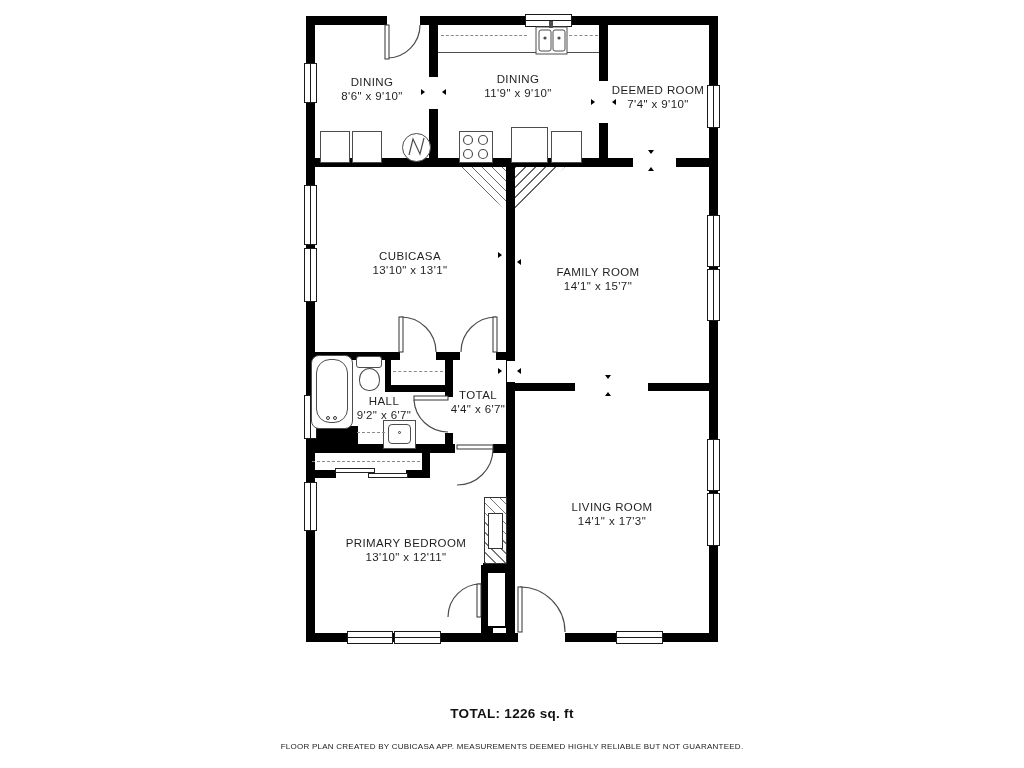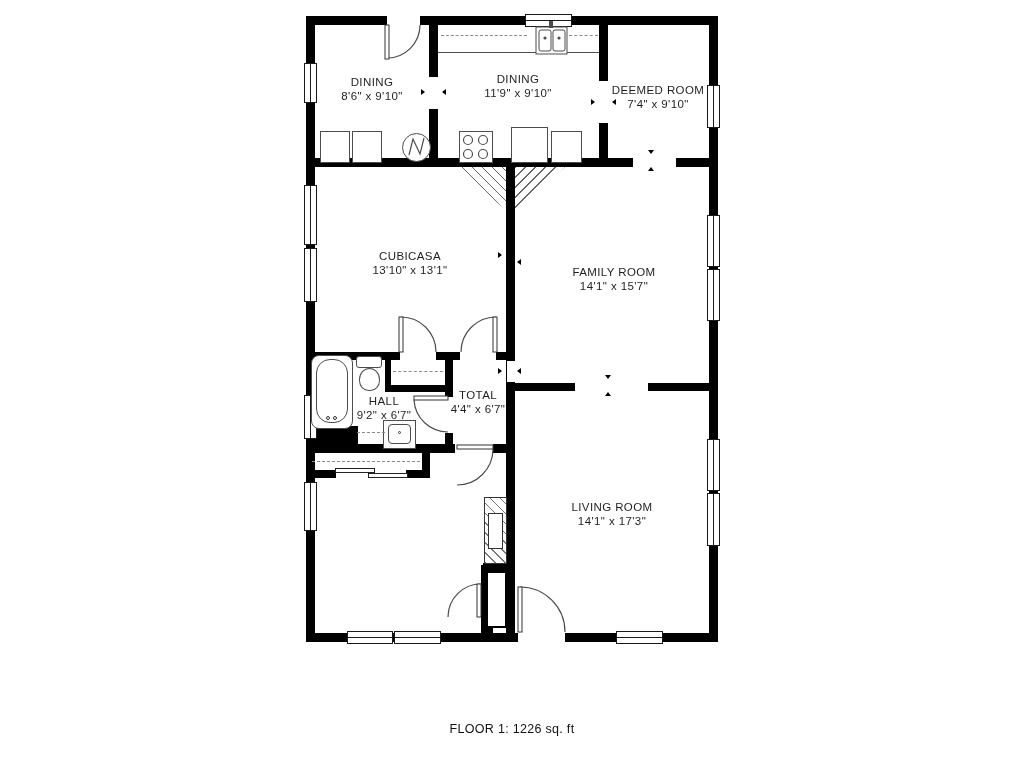--- a/index.html
+++ b/index.html
@@ -183,32 +183,37 @@
     <div>11'9" x 9'10"</div>
   </div>
   <div class="label" style="left:658px;top:83px">
     <div>DEEMED ROOM</div>
     <div>7'4" x 9'10"</div>
   </div>
   <div class="label" style="left:410px;top:249px">
     <div>CUBICASA</div>
     <div>13'10" x 13'1"</div>
   </div>
-  <div class="label" style="left:614px;top:265px">
+  <div class="label" style="left:598px;top:265px">
     <div>FAMILY ROOM</div>
     <div>14'1" x 15'7"</div>
   </div>
   <div class="label" style="left:384px;top:394px">
     <div>HALL</div>
     <div>9'2" x 6'7"</div>
   </div>
   <div class="label" style="left:478px;top:388px">
     <div>TOTAL</div>
     <div>4'4" x 6'7"</div>
   </div>
+  <div class="label" style="left:406px;top:536px">
+    <div>PRIMARY BEDROOM</div>
+    <div>13'10" x 12'11"</div>
+  </div>
   <div class="label" style="left:612px;top:500px">
     <div>LIVING ROOM</div>
     <div>14'1" x 17'3"</div>
   </div>
 
-  <div class="summary" id="floorline">FLOOR 1: 1226 sq. ft</div>
+  <div class="summary" id="total">TOTAL: 1226 sq. ft</div>
+  <div class="summary" id="disclaimer">FLOOR PLAN CREATED BY CUBICASA APP. MEASUREMENTS DEEMED HIGHLY RELIABLE BUT NOT GUARANTEED.</div>
 
 </div>
 
 </body></html>

